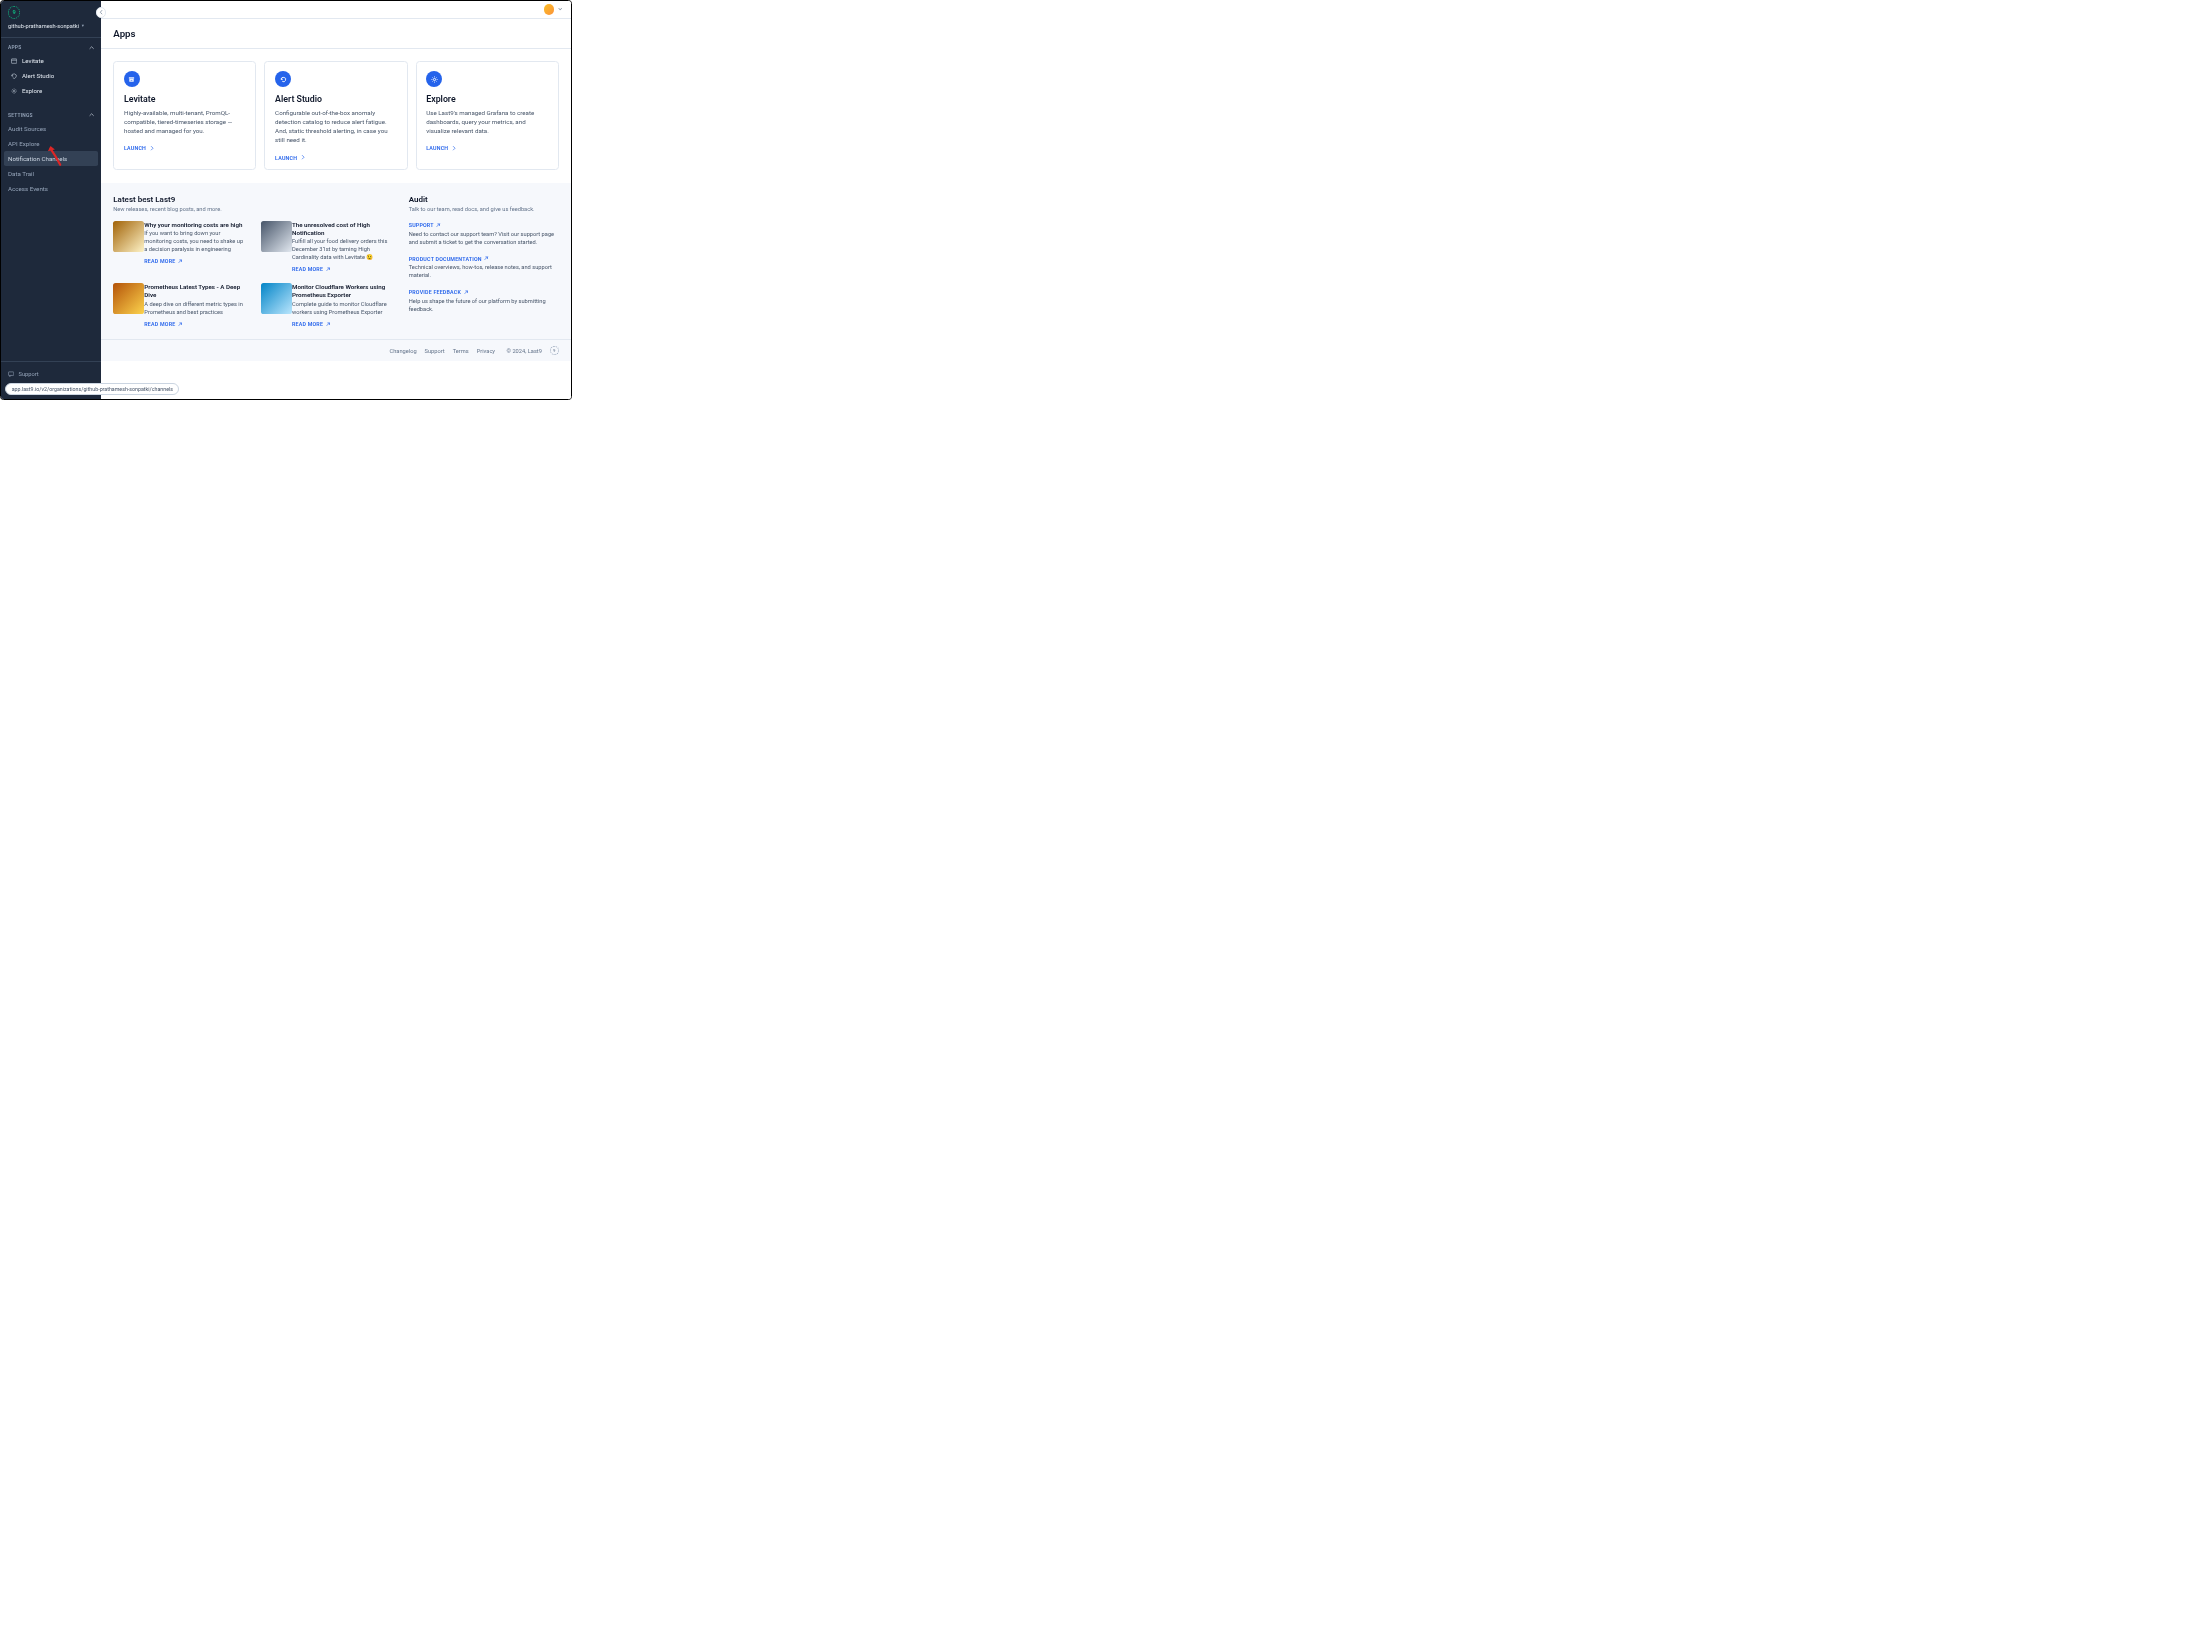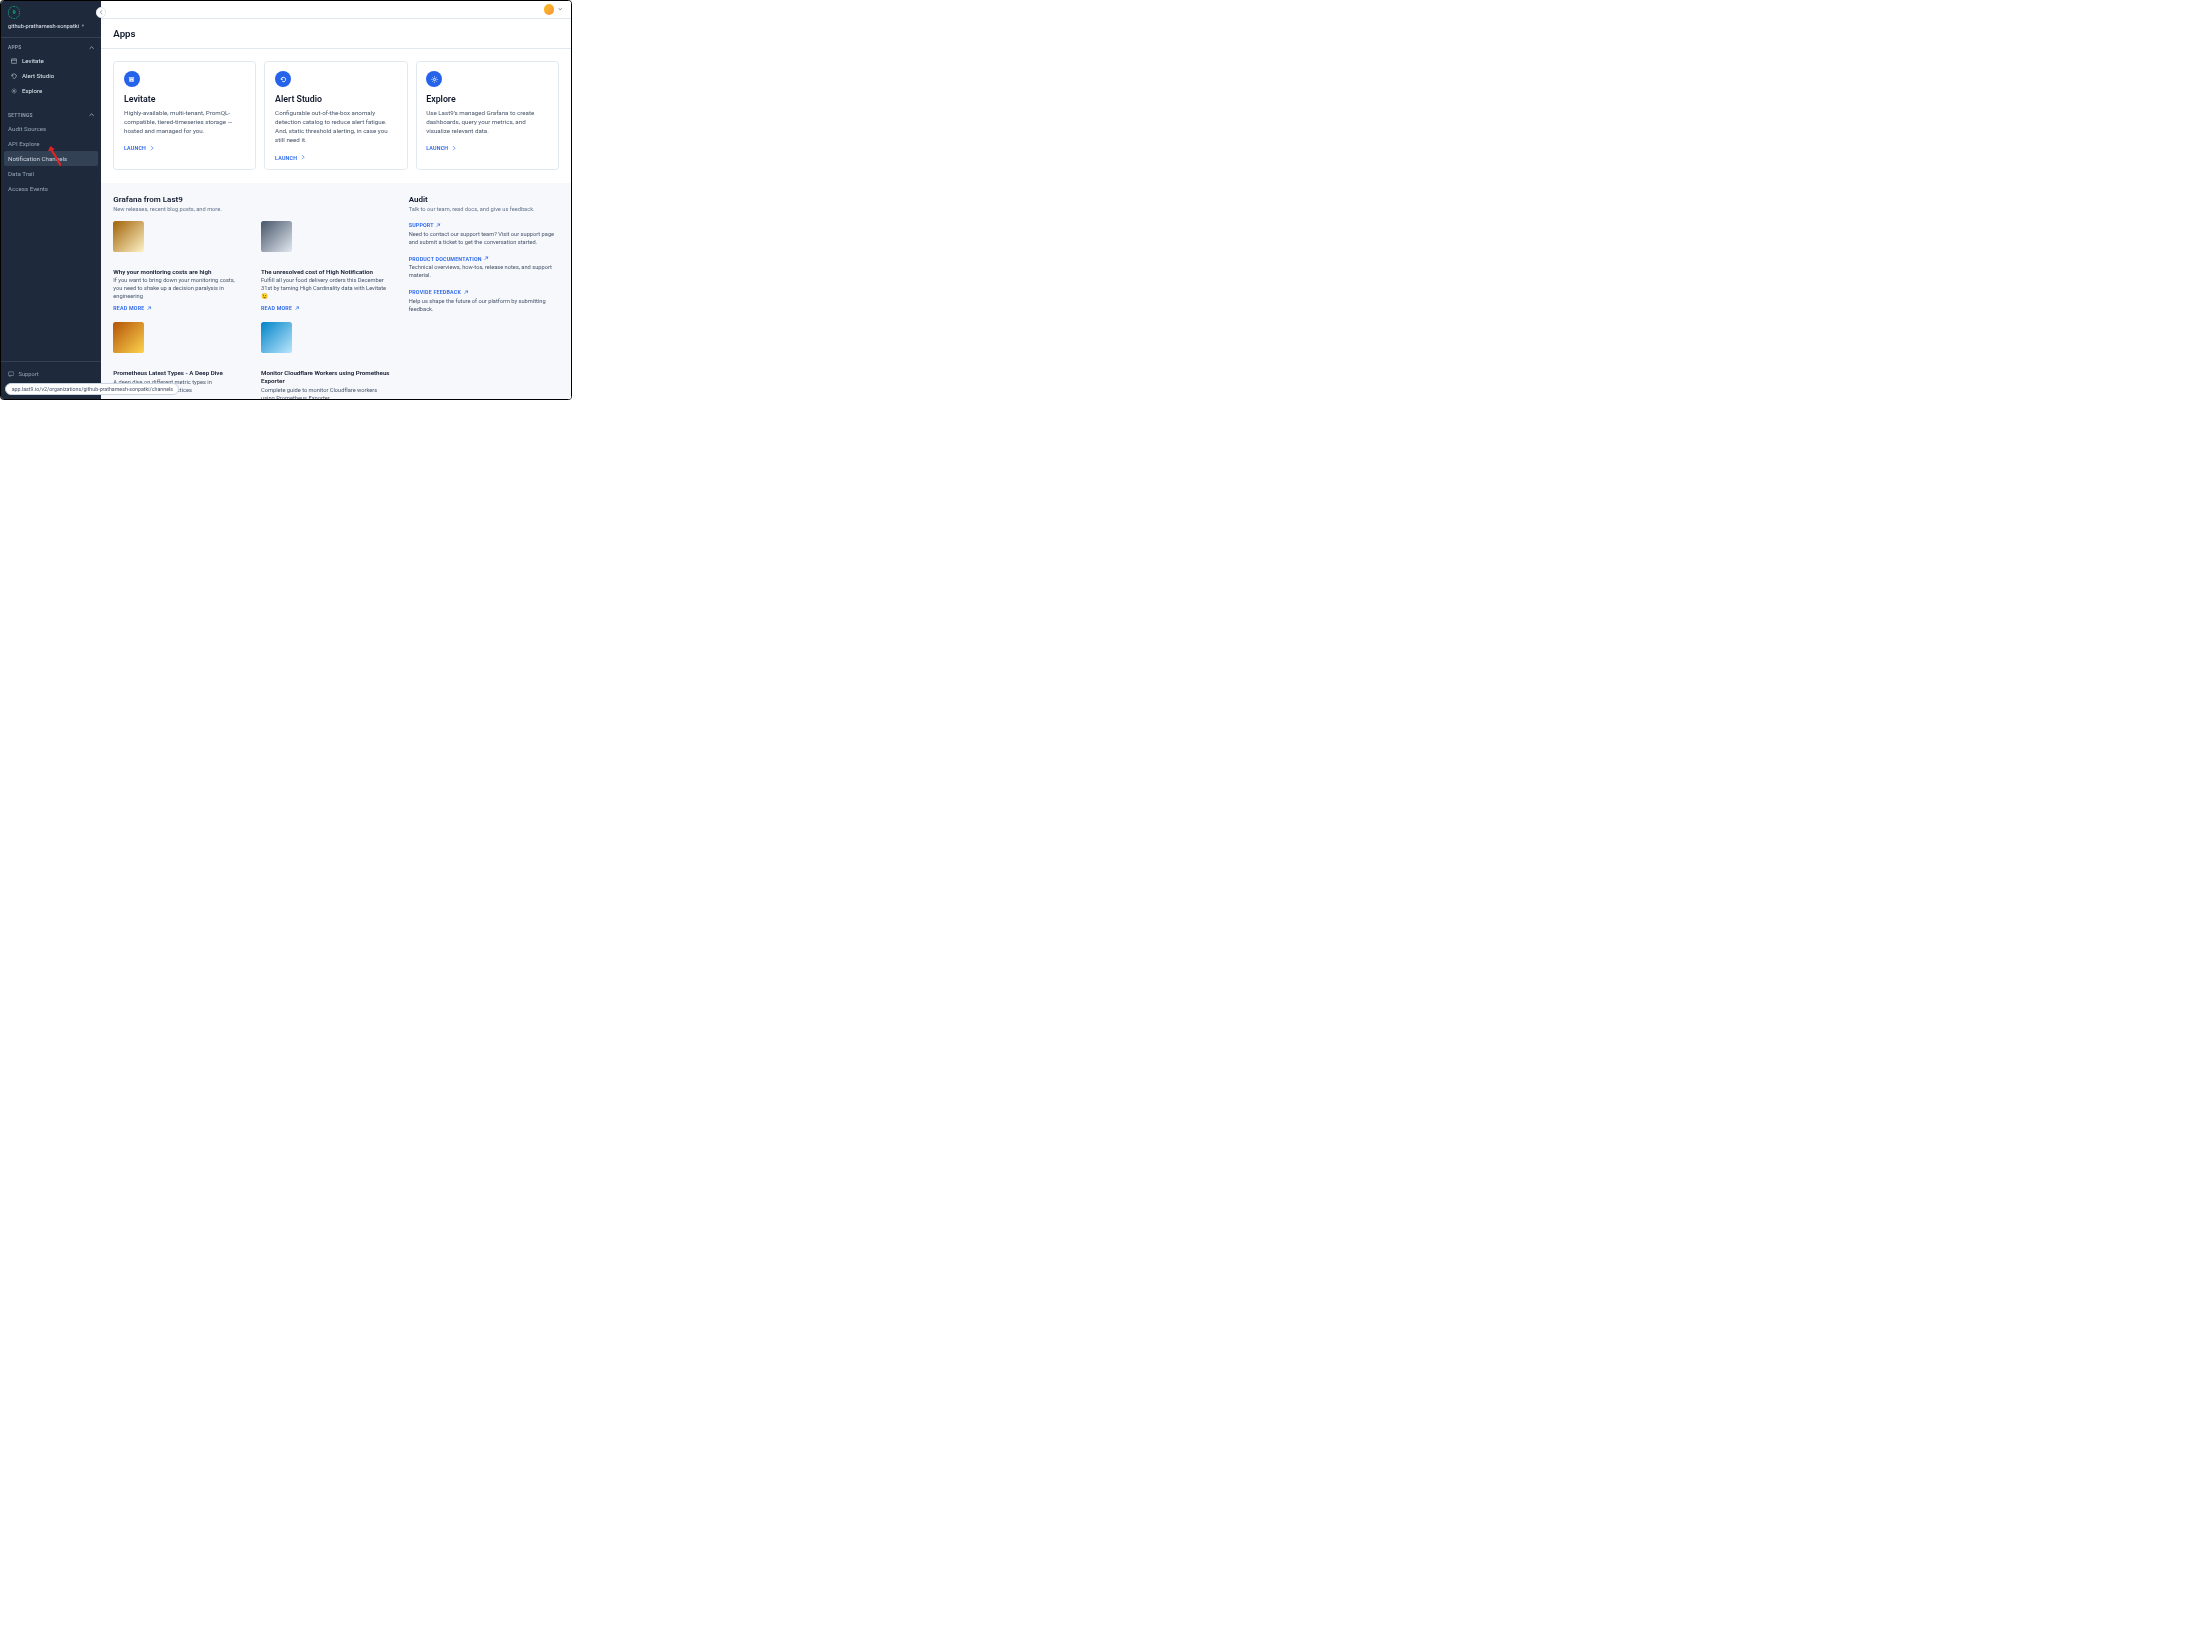--- a/index.html
+++ b/index.html
@@ -31,21 +31,21 @@
 .cards-row { display: grid; grid-template-columns: repeat(3,1fr); gap: 8px; padding: 12.3px; background: #fff; }
 .card { border: 0.4px solid #e2e8f0; border-radius: 3.5px; padding: 8.8px 9.7px; }
 .card-icon { width: 16px; height: 16px; border-radius: 50%; background: #2563eb; display: flex; align-items: center; justify-content: center; color: #fff; margin-bottom: 7px; }
 .card-title { font-size: 8.8px; font-weight: 600; margin-bottom: 4.4px; color: #0f172a; }
 .card-desc { font-size: 6.2px; color: #475569; line-height: 1.5; margin-bottom: 8.8px; min-height: 28px; }
 .launch-link { color: #2563eb; font-size: 5.3px; font-weight: 600; letter-spacing: 0.2px; display: flex; align-items: center; gap: 3.5px; cursor: pointer; }
 .lower { display: grid; grid-template-columns: 1fr 150px; gap: 17.6px; padding: 12.3px; background: #f6f8fc; }
 .section-title { font-size: 8px; font-weight: 600; color: #0f172a; }
 .section-sub { font-size: 5.7px; color: #64748b; margin-top: 1.8px; margin-bottom: 8.8px; }
 .blog-grid { display: grid; grid-template-columns: 1fr 1fr; gap: 11.5px 17.6px; }
-.blog-item { display: flex; gap: 16px; flex-direction: column; }
+.blog-item { display: flex; gap: 0; }
 .blog-thumb { width: 31px; height: 31px; border-radius: 2.6px; background: linear-gradient(135deg,#94a3b8,#cbd5e1); flex-shrink: 0; background-size: cover; }
 .thumb-1 { background: linear-gradient(135deg,#a16207,#fef3c7); }
 .thumb-2 { background: linear-gradient(135deg,#475569,#e2e8f0); }
 .thumb-3 { background: linear-gradient(135deg,#b45309,#fcd34d); }
 .thumb-4 { background: linear-gradient(135deg,#0284c7,#bae6fd); }
 .blog-title { font-size: 6.2px; font-weight: 600; color: #0f172a; margin-bottom: 1.8px; line-height: 1.3; }
 .blog-desc { font-size: 5.7px; color: #475569; line-height: 1.4; margin-bottom: 3.5px; }
 .read-more { color: #2563eb; font-size: 5.3px; font-weight: 600; letter-spacing: 0.2px; cursor: pointer; display: flex; align-items: center; gap: 2.6px; }
 .help-link { color: #2563eb; font-size: 5.3px; font-weight: 600; letter-spacing: 0.2px; cursor: pointer; display: flex; align-items: center; gap: 2.6px; margin-bottom: 2.6px; }
 .help-desc { font-size: 5.7px; color: #475569; line-height: 1.4; margin-bottom: 8.8px; }
@@ -230,21 +230,21 @@
                 <span>LAUNCH</span>
                 <svg width="4.4" height="4.4" viewBox="0 0 10 10">
                   <path d="M3 1 L7 5 L3 9" stroke="#2563eb" stroke-width="1.5" fill="none" stroke-linecap="round"></path>
                 </svg>
               </div>
           </div>
         </div>
 
         <div class="lower">
           <div>
-            <div class="section-title">Grafana from Last9</div>
+            <div class="section-title">Latest best Last9</div>
             <div class="section-sub">New releases, recent blog posts, and more.</div>
             <div class="blog-grid">
               <div class="blog-item">
                 <div class="blog-thumb thumb-1"></div>
                 <div>
                   <div class="blog-title">Why your monitoring costs are high</div>
                   <div class="blog-desc">If you want to bring down your monitoring costs, you need to shake up a decision paralysis in engineering</div>
                   <div class="read-more">
                       <span>READ MORE</span>
                       <svg width="4.4" height="4.4" viewBox="0 0 10 10">

